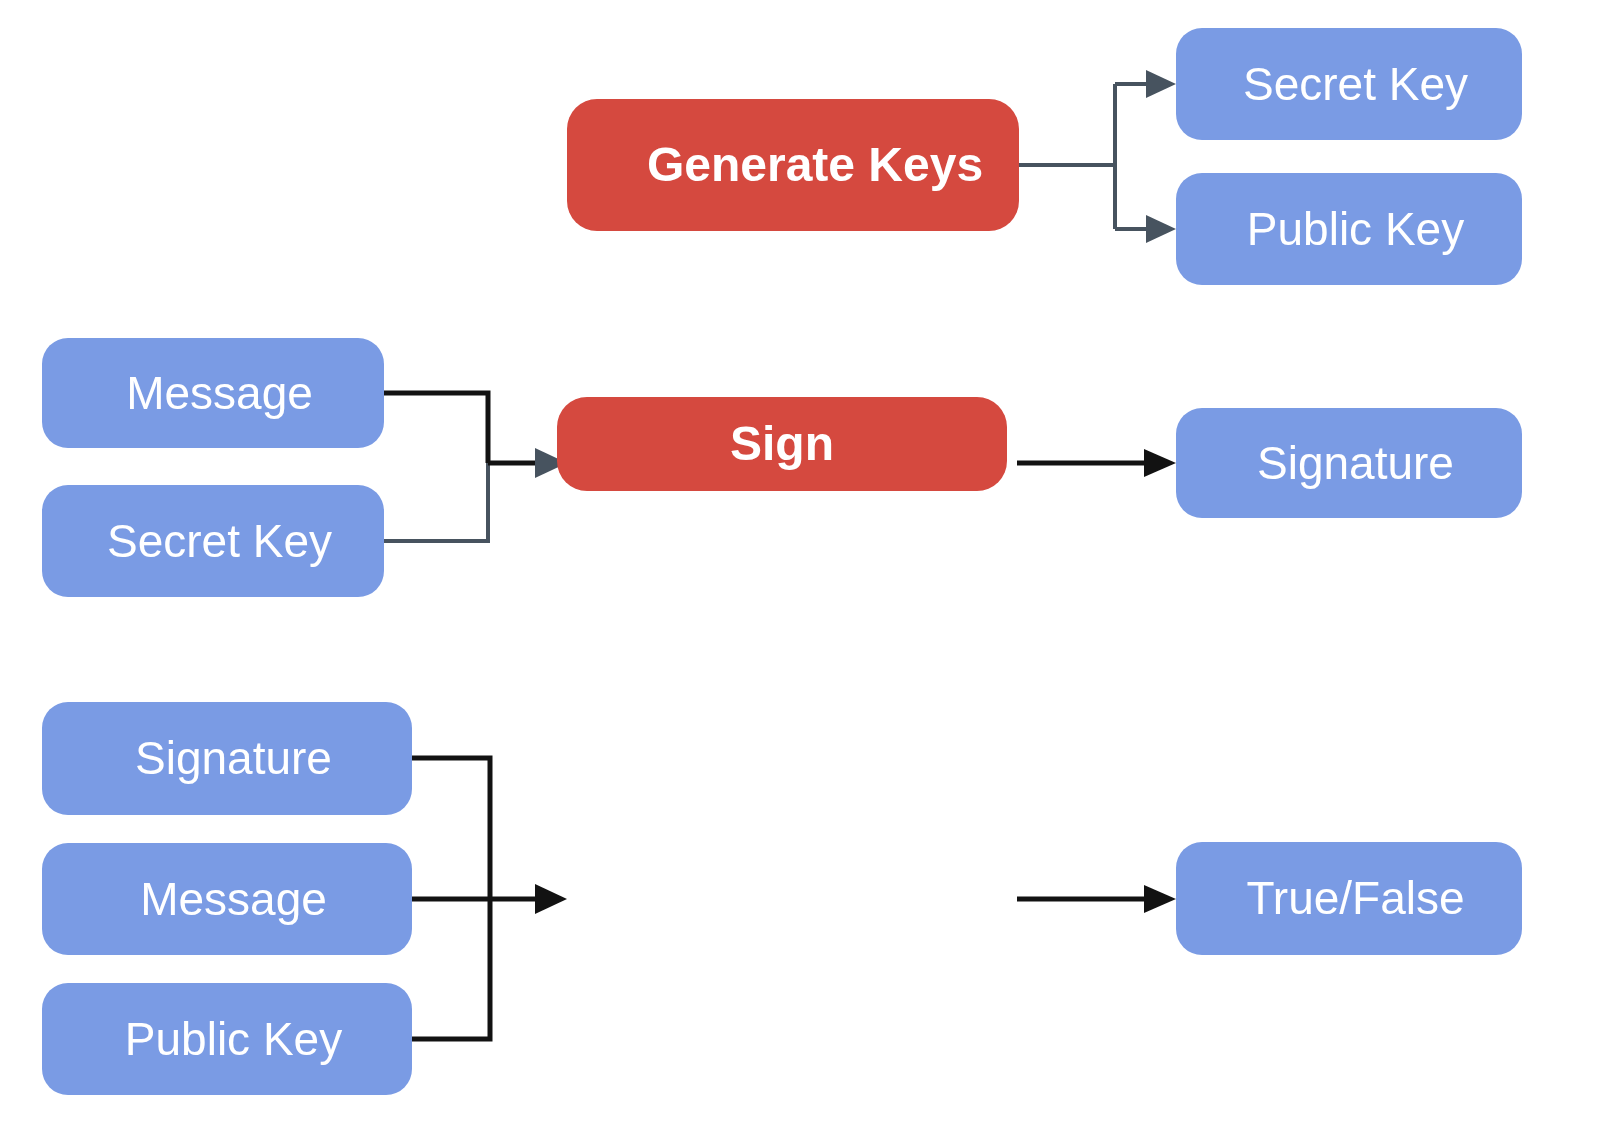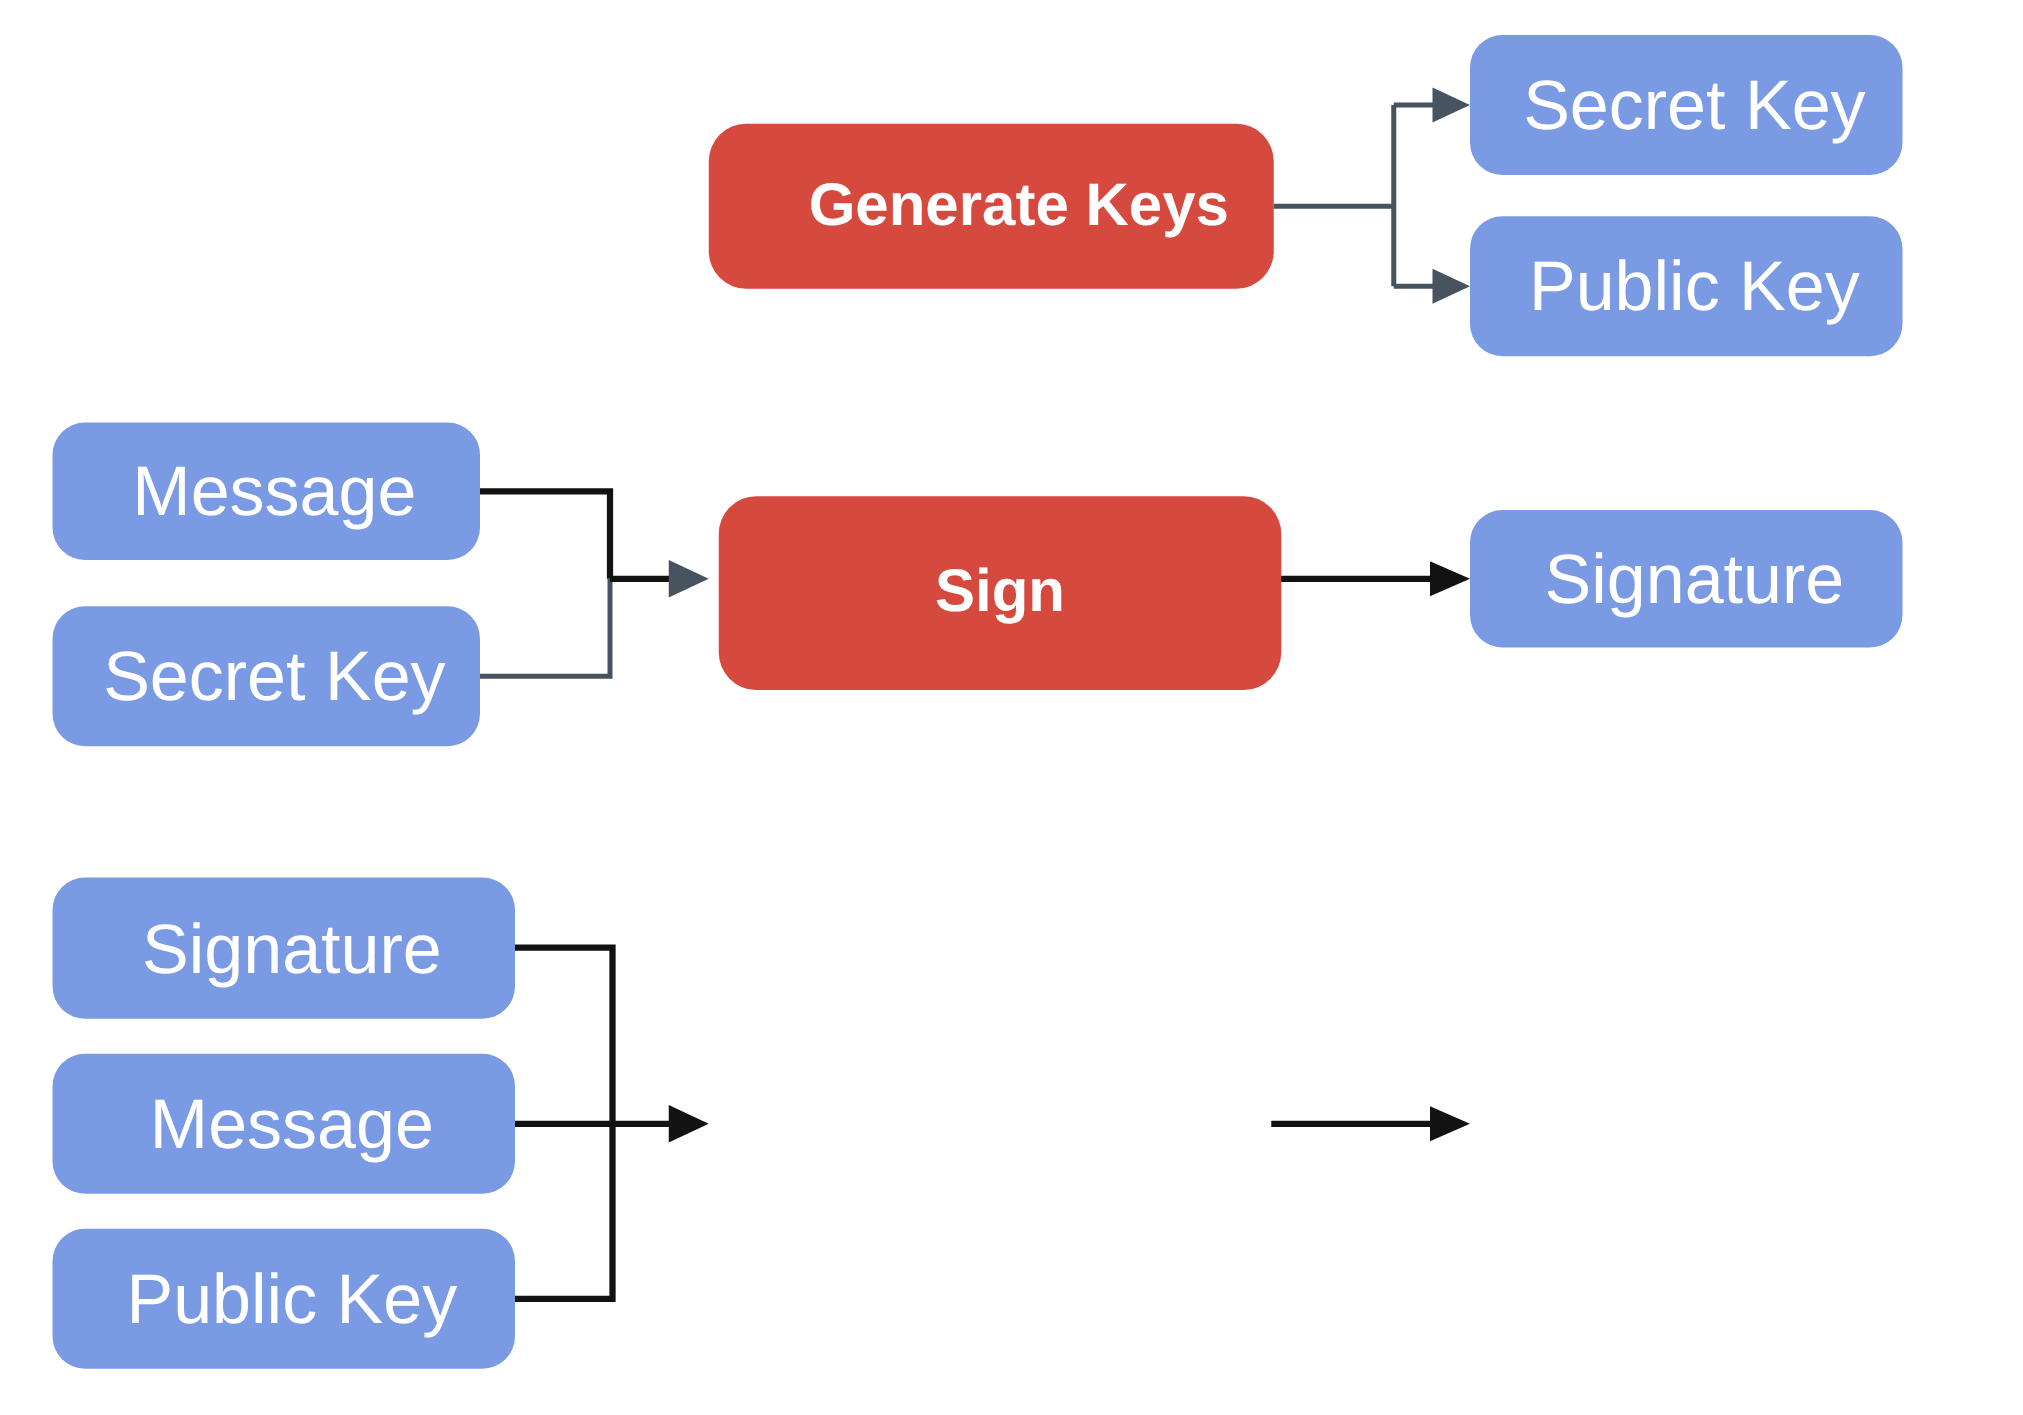--- a/index.html
+++ b/index.html
@@ -30,21 +30,21 @@
   }
   .box.process{
     background:var(--process-fill);
     font-weight:bold;
     font-size:48px;
     border-radius:30px;
   }
   .box.data{
     background:var(--data-fill);
     font-weight:normal;
-    font-size:56px;
+    font-size:46px;
     padding-left:13px;
   }
   .connector-layer{
     position:absolute;left:0;top:0;width:1618px;height:1132px;
     pointer-events:none;
   }
 </style>
 </head>
 <body>
 
@@ -76,20 +76,21 @@
     <path d="M1017 899 H1148" stroke="var(--conn-black)" stroke-width="5" fill="none"></path>
     <polygon points="1176,899 1144,885 1144,913" fill="var(--conn-black)"></polygon>
   </svg>
 
   <div class="box process" style="left:567px;top:99px;width:452px;height:132px;padding-left:44px;">Generate Keys</div>
   <div class="box data" style="left:1176px;top:28px;width:346px;height:112px;">Secret Key</div>
   <div class="box data" style="left:1176px;top:173px;width:346px;height:112px;">Public Key</div>
 
   <div class="box data" style="left:42px;top:338px;width:342px;height:110px;">Message</div>
   <div class="box data" style="left:42px;top:485px;width:342px;height:112px;">Secret Key</div>
-  <div class="box process" style="left:575px;top:397px;width:450px;height:155px;text-align:right;">Sign</div>
+  <div class="box process" style="left:557px;top:397px;width:450px;height:94px;text-align:right;">Sign</div>
   <div class="box data" style="left:1176px;top:408px;width:346px;height:110px;">Signature</div>
 
   <div class="box data" style="left:42px;top:702px;width:370px;height:113px;">Signature</div>
   <div class="box data" style="left:42px;top:843px;width:370px;height:112px;">Message</div>
   <div class="box data" style="left:42px;top:983px;width:370px;height:112px;">Public Key</div>
+  <div class="box data" style="left:1176px;top:842px;width:346px;height:113px;">True/False</div>
 
 </div>
 
 </body></html>

